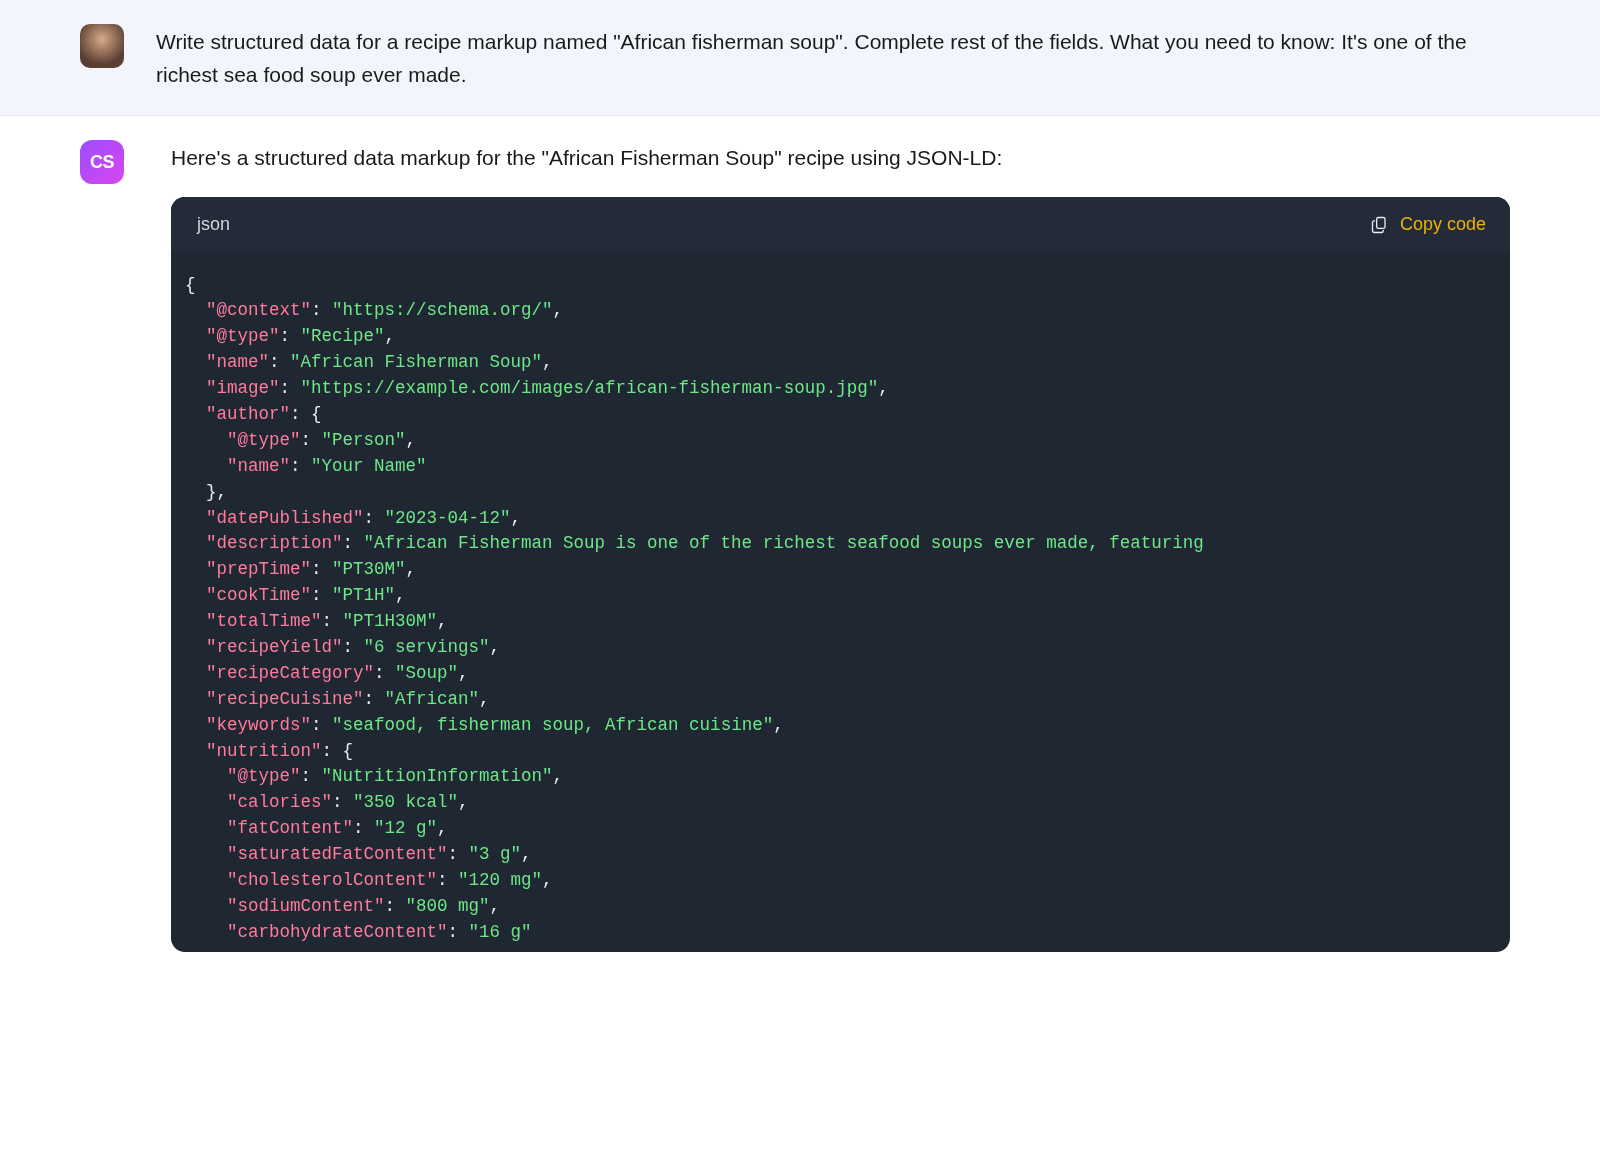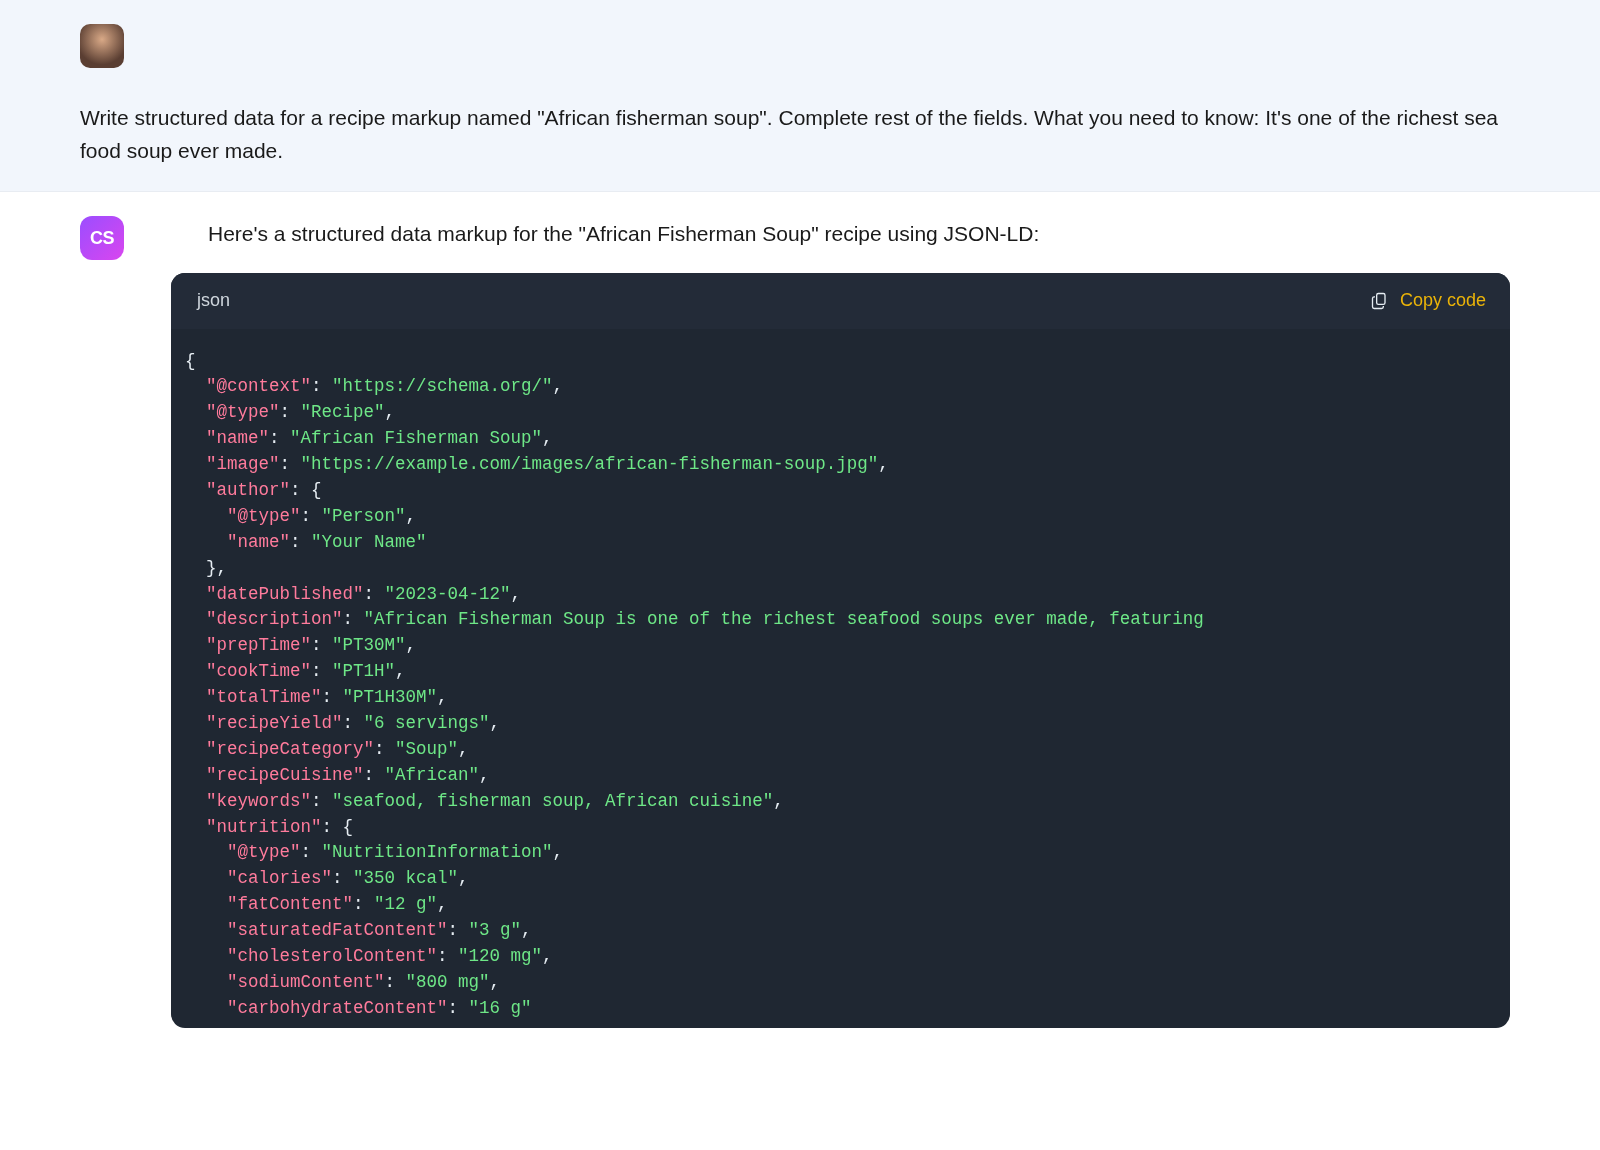--- a/index.html
+++ b/index.html
@@ -12,21 +12,20 @@
   .conversation { width: 100%; }
   .message-row {
     display: flex;
     align-items: flex-start;
     padding: 24px 90px 24px 80px;
     gap: 32px;
   }
   .user-row {
     background: #f2f6fc;
     border-bottom: 1px solid #e8ecf2;
-    flex-direction: column;
   }
   .assistant-row {
     background: #ffffff;
     gap: 47px;
   }
   .avatar {
     width: 44px;
     height: 44px;
     border-radius: 10px;
     flex-shrink: 0;
@@ -55,21 +54,21 @@
     letter-spacing: -0.5px;
   }
   .message-content {
     flex: 1;
     min-width: 0;
     font-size: 21px;
     line-height: 1.55;
     color: #1a1a1a;
     padding-top: 2px;
   }
-  .assistant-intro { margin-bottom: 22px; margin-left: 37px; }
+  .assistant-intro { margin-bottom: 22px; }
   .code-block {
     background: #1f2732;
     border-radius: 14px;
     overflow: hidden;
   }
   .code-header {
     display: flex;
     justify-content: space-between;
     align-items: center;
     padding: 14px 24px 14px 26px;

